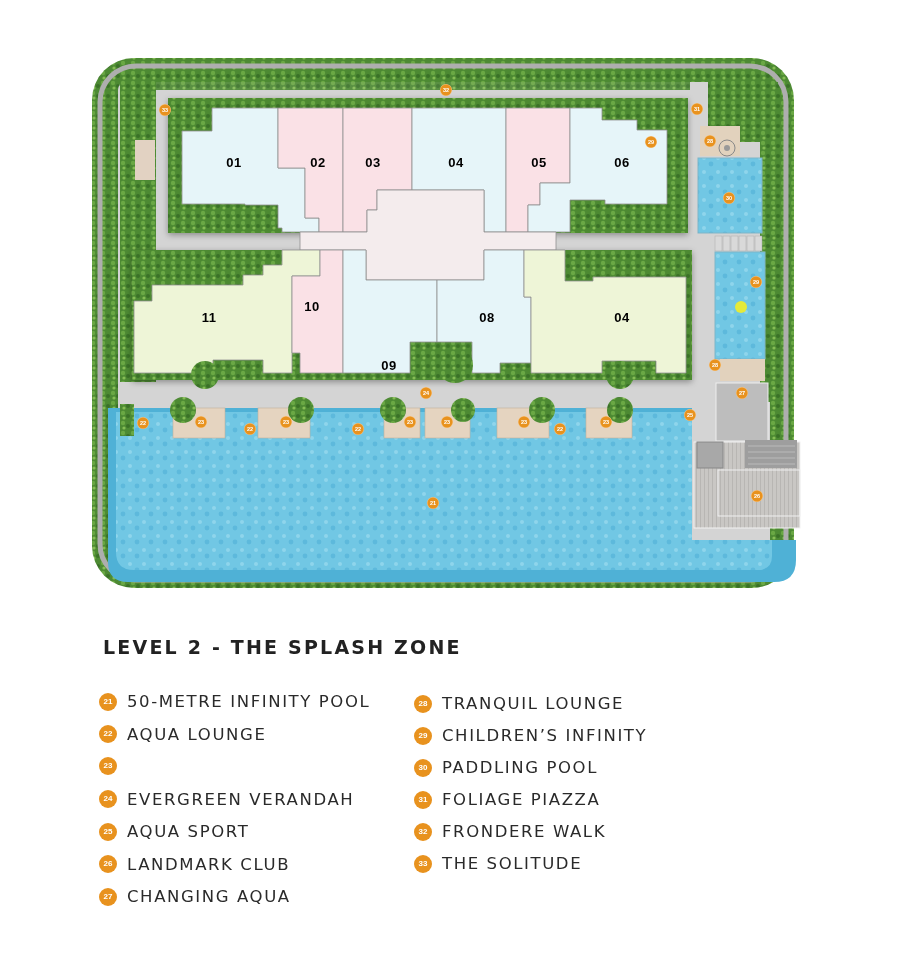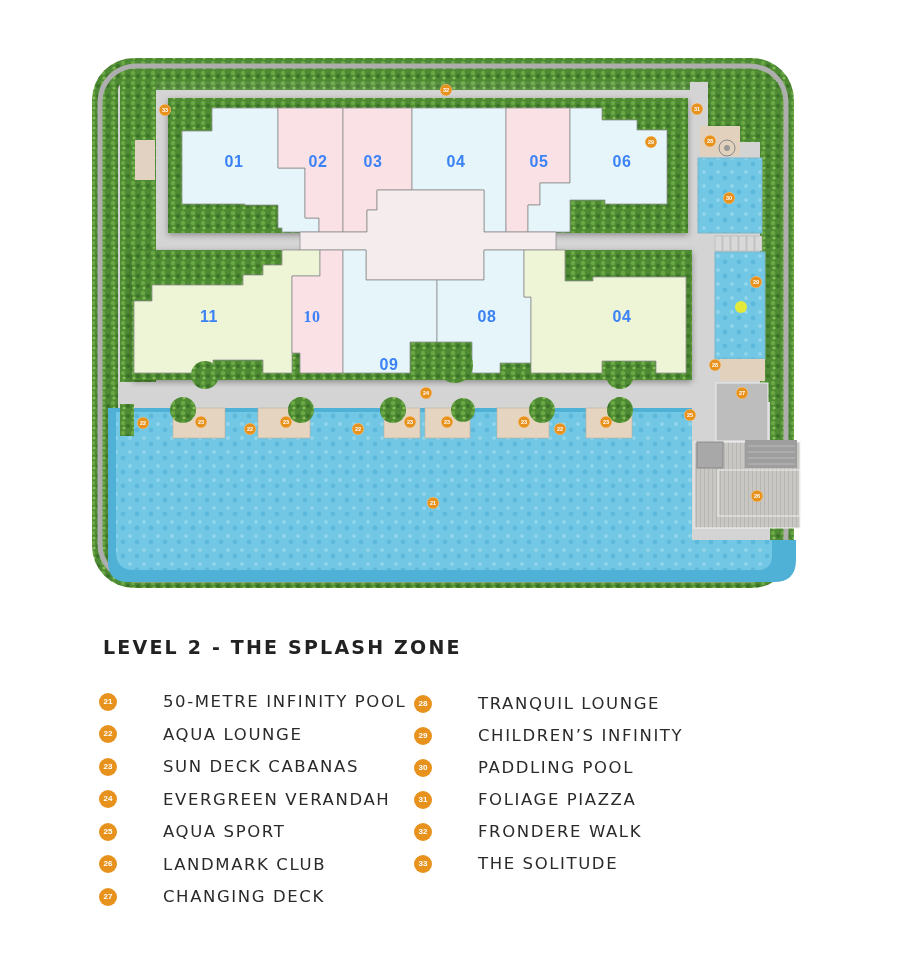--- a/index.html
+++ b/index.html
@@ -2,34 +2,34 @@
 <html><head>
 <meta charset="utf-8">
 <style>
   html, body { margin: 0; padding: 0; background: #ffffff; }
   body { width: 898px; height: 978px; position: relative; overflow: hidden;
          font-family: "DejaVu Sans", sans-serif; }
   #plan { position: absolute; left: 0; top: 0; width: 898px; height: 620px; }
   #plan svg { position: absolute; left: 0; top: 0; }
   .unit-label { position: absolute; transform: translate(-50%, -50%);
                 font-family: "Liberation Sans", sans-serif; font-weight: bold;
-                font-size: 16px; color: #3b82f6; letter-spacing: 0.5px; pointer-events: auto; }
+                font-size: 13px; color: #000000; letter-spacing: 0.5px; pointer-events: auto; }
   .marker { position: absolute; width: 11px; height: 11px; border-radius: 50%;
             background: #e8921e; color: #fff; font-family: "Liberation Sans", sans-serif;
             font-weight: bold; font-size: 5.5px; line-height: 11px; text-align: center;
             transform: translate(-50%, -50%); box-shadow: 0 0 0 0.5px #f6c27e; }
   #legend-title { position: absolute; left: 103px; top: 636px; font-family: "DejaVu Sans", sans-serif;
                   font-weight: bold; font-size: 19px; letter-spacing: 2.2px; color: #222; text-align: right; }
   .legend-col { position: absolute; }
   .legend-item { position: absolute; left: 0; display: flex; align-items: center; white-space: nowrap; }
   .legend-item .badge { width: 18px; height: 18px; border-radius: 50%; background: #e8921e;
                         color: #fff; font-family: "Liberation Sans", sans-serif; font-weight: bold;
                         font-size: 8px; line-height: 18px; text-align: center; margin-right: 10px; flex: 0 0 18px; }
   .legend-item .lbl { font-family: "DejaVu Sans", sans-serif; font-size: 16.5px; letter-spacing: 1.6px;
-                      color: #2a2a2a; margin-left: 36px; }
+                      color: #2a2a2a; }
 </style>
 </head>
 <body>
 
 <div id="plan">
   <svg width="898" height="620" viewBox="0 0 898 620">
     <defs>
       <pattern id="leaf" width="10" height="10" patternUnits="userSpaceOnUse">
         <rect width="10" height="10" fill="#4d8a33"></rect>
         <circle cx="3" cy="3" r="2.2" fill="#6aa844"></circle>
@@ -165,21 +165,21 @@
   <div id="units-layer">
       <div class="unit-label" style="left: 234px; top: 162px;">01</div>
       <div class="unit-label" style="left: 318px; top: 162px;">02</div>
       <div class="unit-label" style="left: 373px; top: 162px;">03</div>
       <div class="unit-label" style="left: 456px; top: 162px;">04</div>
       <div class="unit-label" style="left: 539px; top: 162px;">05</div>
       <div class="unit-label" style="left: 622px; top: 162px;">06</div>
       <div class="unit-label" style="left: 622px; top: 317px;">04</div>
       <div class="unit-label" style="left: 487px; top: 317px;">08</div>
       <div class="unit-label" style="left: 389px; top: 317px; margin-top: 48px;">09</div>
-      <div class="unit-label" style="left: 312px; top: 317px; font-family: Liberation Serif, serif;">10</div>
+      <div class="unit-label" style="left: 312px; top: 306px;">10</div>
       <div class="unit-label" style="left: 209px; top: 317px;">11</div>
     </div>
   <div id="markers-layer">
       <div class="marker" style="left: 433px; top: 503px;">21</div>
       <div class="marker" style="left: 143px; top: 423px;">22</div>
       <div class="marker" style="left: 250px; top: 429px;">22</div>
       <div class="marker" style="left: 358px; top: 429px;">22</div>
       <div class="marker" style="left: 560px; top: 429px;">22</div>
       <div class="marker" style="left: 201px; top: 422px;">23</div>
       <div class="marker" style="left: 286px; top: 422px;">23</div>
@@ -208,37 +208,36 @@
     <div class="legend-item" style="top: 0px;">
       <span class="badge">21</span>
       <span class="lbl">50-METRE INFINITY POOL</span>
     </div>
     <div class="legend-item" style="top: 32.5px;">
       <span class="badge">22</span>
       <span class="lbl">AQUA LOUNGE</span>
     </div>
     <div class="legend-item" style="top: 65px;">
       <span class="badge">23</span>
-      <span class="lbl">SUN DECK CABANAS</span>
     </div>
     <div class="legend-item" style="top: 97.5px;">
       <span class="badge">24</span>
       <span class="lbl">EVERGREEN VERANDAH</span>
     </div>
     <div class="legend-item" style="top: 130px;">
       <span class="badge">25</span>
       <span class="lbl">AQUA SPORT</span>
     </div>
     <div class="legend-item" style="top: 162.5px;">
       <span class="badge">26</span>
       <span class="lbl">LANDMARK CLUB</span>
     </div>
     <div class="legend-item" style="top: 195px;">
       <span class="badge">27</span>
-      <span class="lbl">CHANGING DECK</span>
+      <span class="lbl">CHANGING AQUA</span>
     </div>
   </div>
 <div class="legend-col" id="legend-right" style="left:414px; top:694px;">
     <div class="legend-item" style="top: 0px;">
       <span class="badge">28</span>
       <span class="lbl">TRANQUIL LOUNGE</span>
     </div>
     <div class="legend-item" style="top: 32px;">
       <span class="badge">29</span>
       <span class="lbl">CHILDREN’S INFINITY</span>

